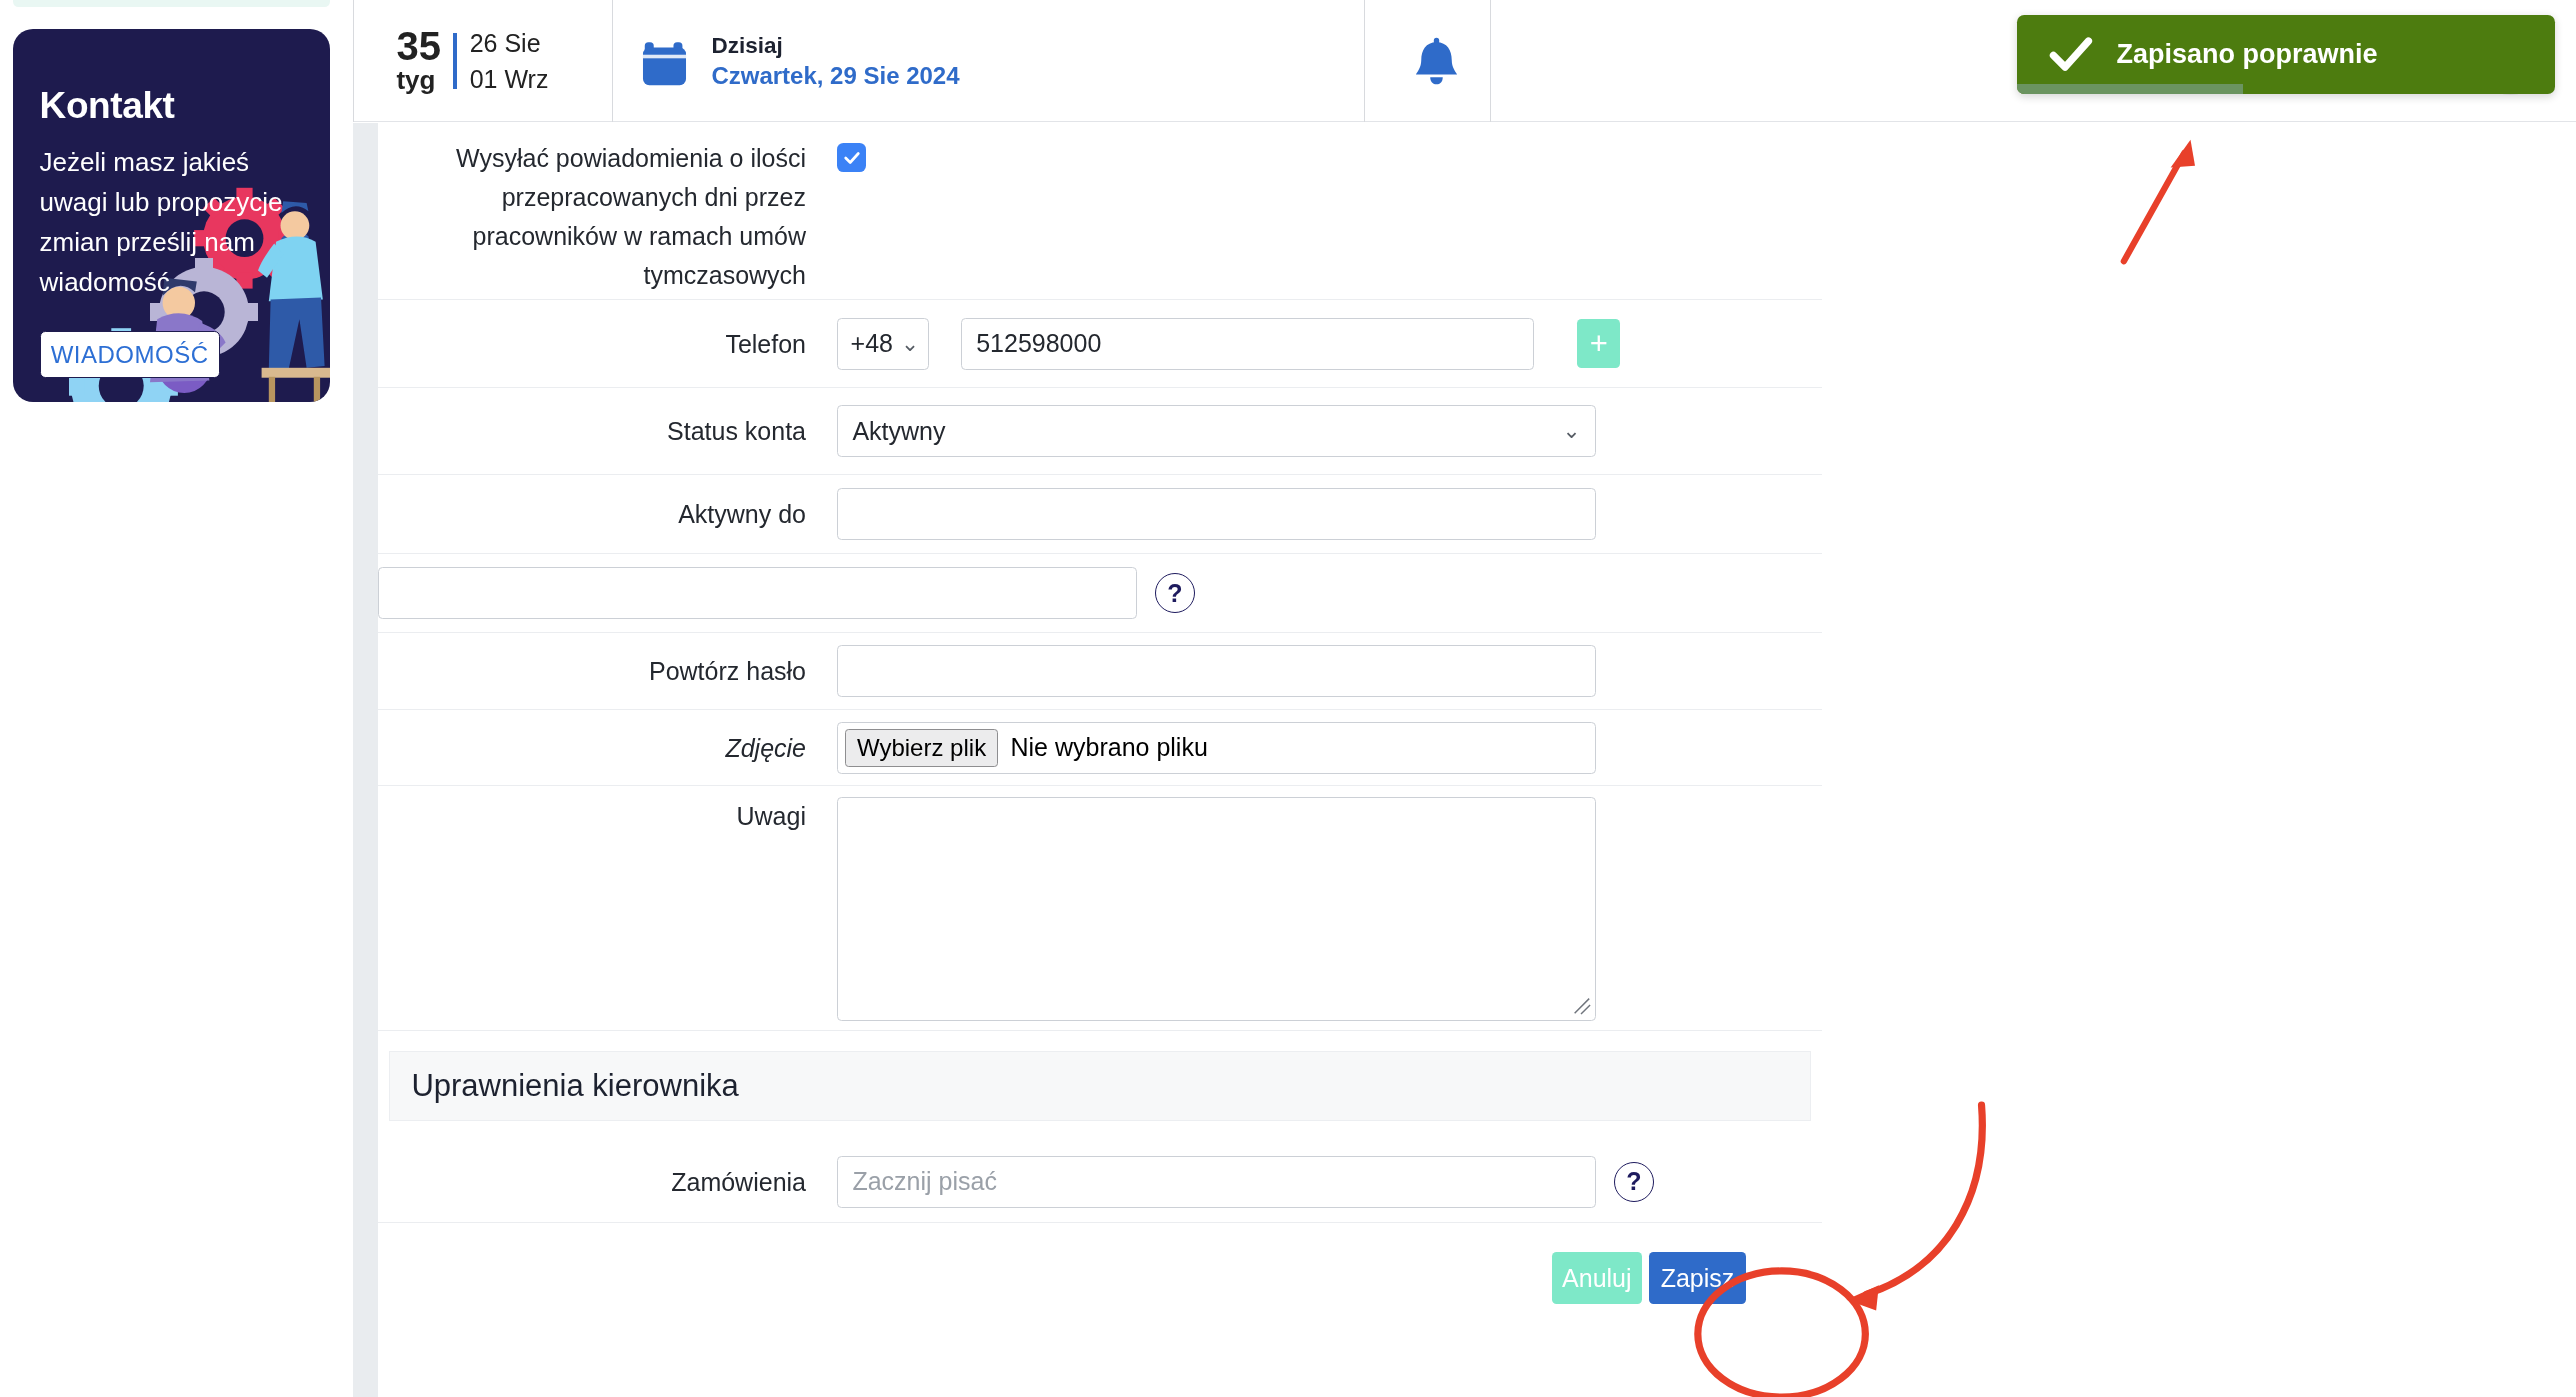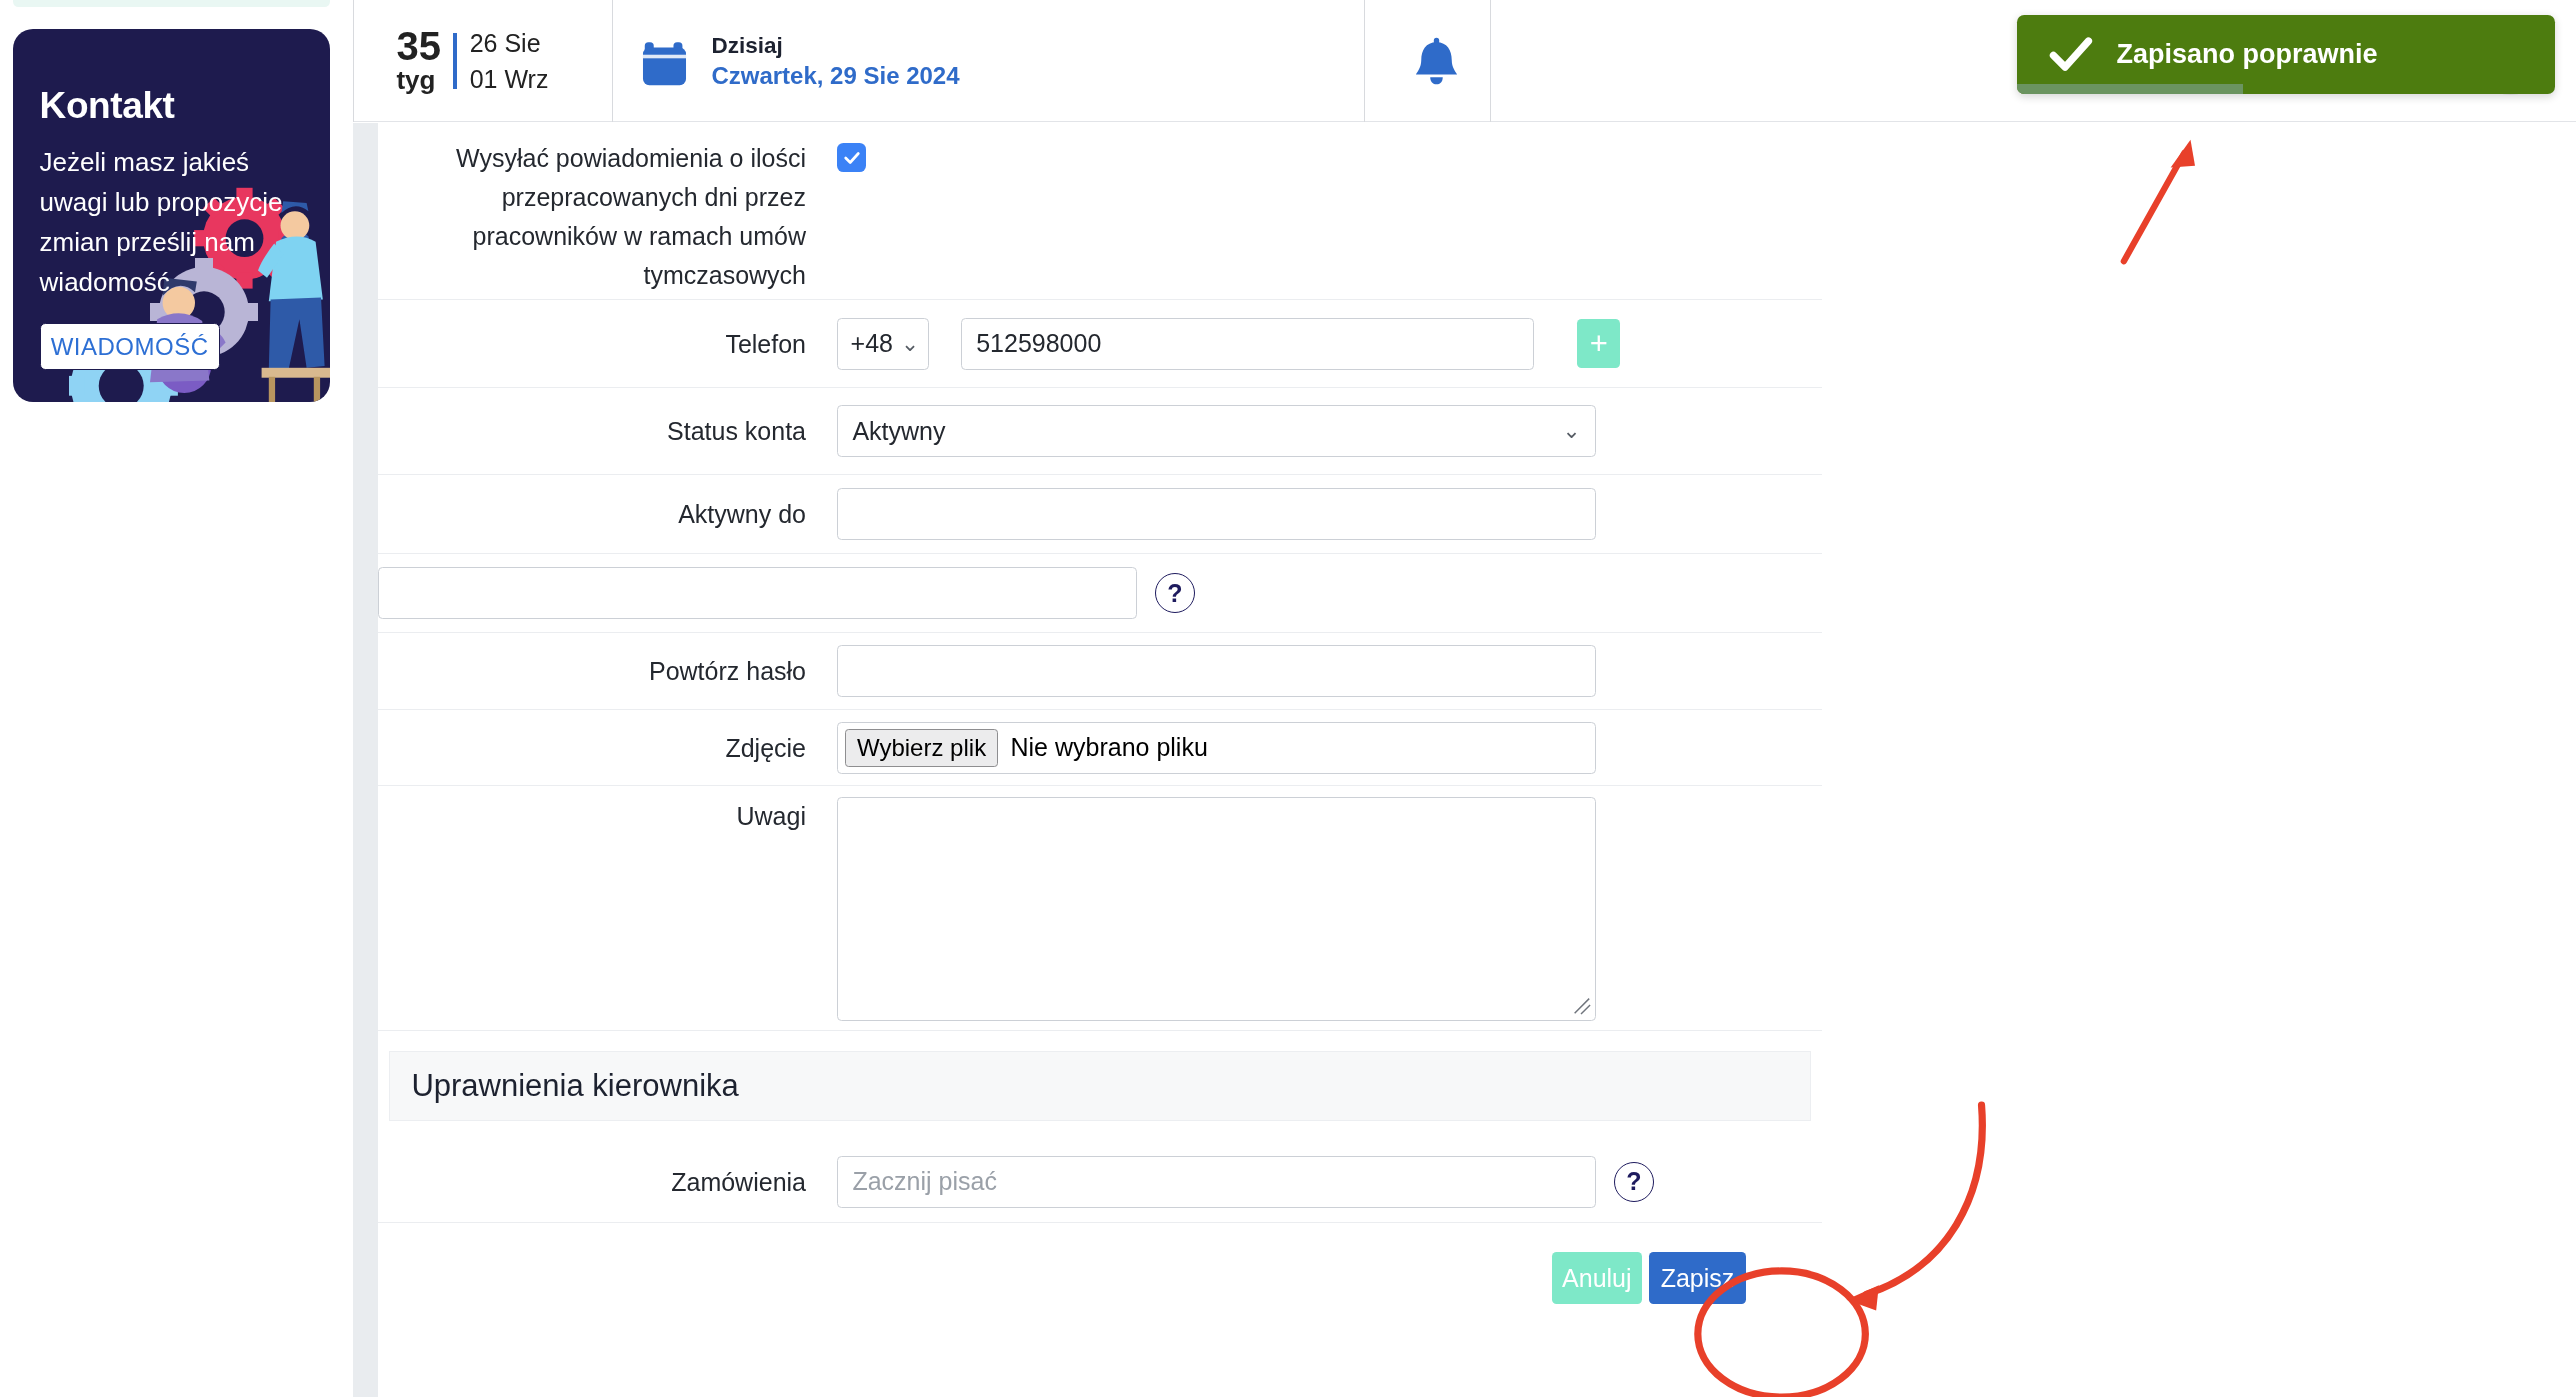--- a/index.html
+++ b/index.html
@@ -25,21 +25,21 @@
   }
   .contact-title {
     position:absolute; left:27px; top:56px; color:#fff;
     font-size:37px; font-weight:bold; letter-spacing:-0.4px;
   }
   .contact-text {
     position:absolute; left:27px; top:113px; width:261px; color:#fff;
     font-size:26px; line-height:40px; font-weight:400;
   }
   .contact-btn {
-    position:absolute; left:27px; top:294px; width:180px; height:47px;
+    position:absolute; left:27px; top:302px; width:180px; height:47px;
     background:#fff; border:1.8px solid #1e1b4e; border-radius:5.4px;
     color:#2d6fd4; font-size:24px; letter-spacing:0.5px;
     display:flex; align-items:center; justify-content:center;
   }
   .illus { position:absolute; right:0; bottom:0; width:261px; height:270px; }
 
   
   .header {
     position:absolute; left:353px; top:0; width:2223px; height:122px;
     background:#ffffff; border-bottom:0.9px solid #e2e4e8;
@@ -334,21 +334,21 @@
     </div>
 
     <div class="row" style="height:77px; align-items:center;">
       <div class="row-label" style="padding-top:0;">Powtórz hasło</div>
       <div class="row-field">
         <div class="inp"></div>
       </div>
     </div>
 
     <div class="row" style="height:76px; align-items:center;">
-      <div class="row-label" style="padding-top:0;">Zdjęcie</div>
+      <div class="row-label" style="padding-top:0;font-style:italic;">Zdjęcie</div>
       <div class="row-field">
         <div class="file-wrap">
           <div class="file-btn">Wybierz plik</div>
           <div class="file-none">Nie wybrano pliku</div>
         </div>
       </div>
     </div>
 
     <div class="row" style="height:245px;">
       <div class="row-label" style="padding-top:12.6px;">Uwagi</div>

